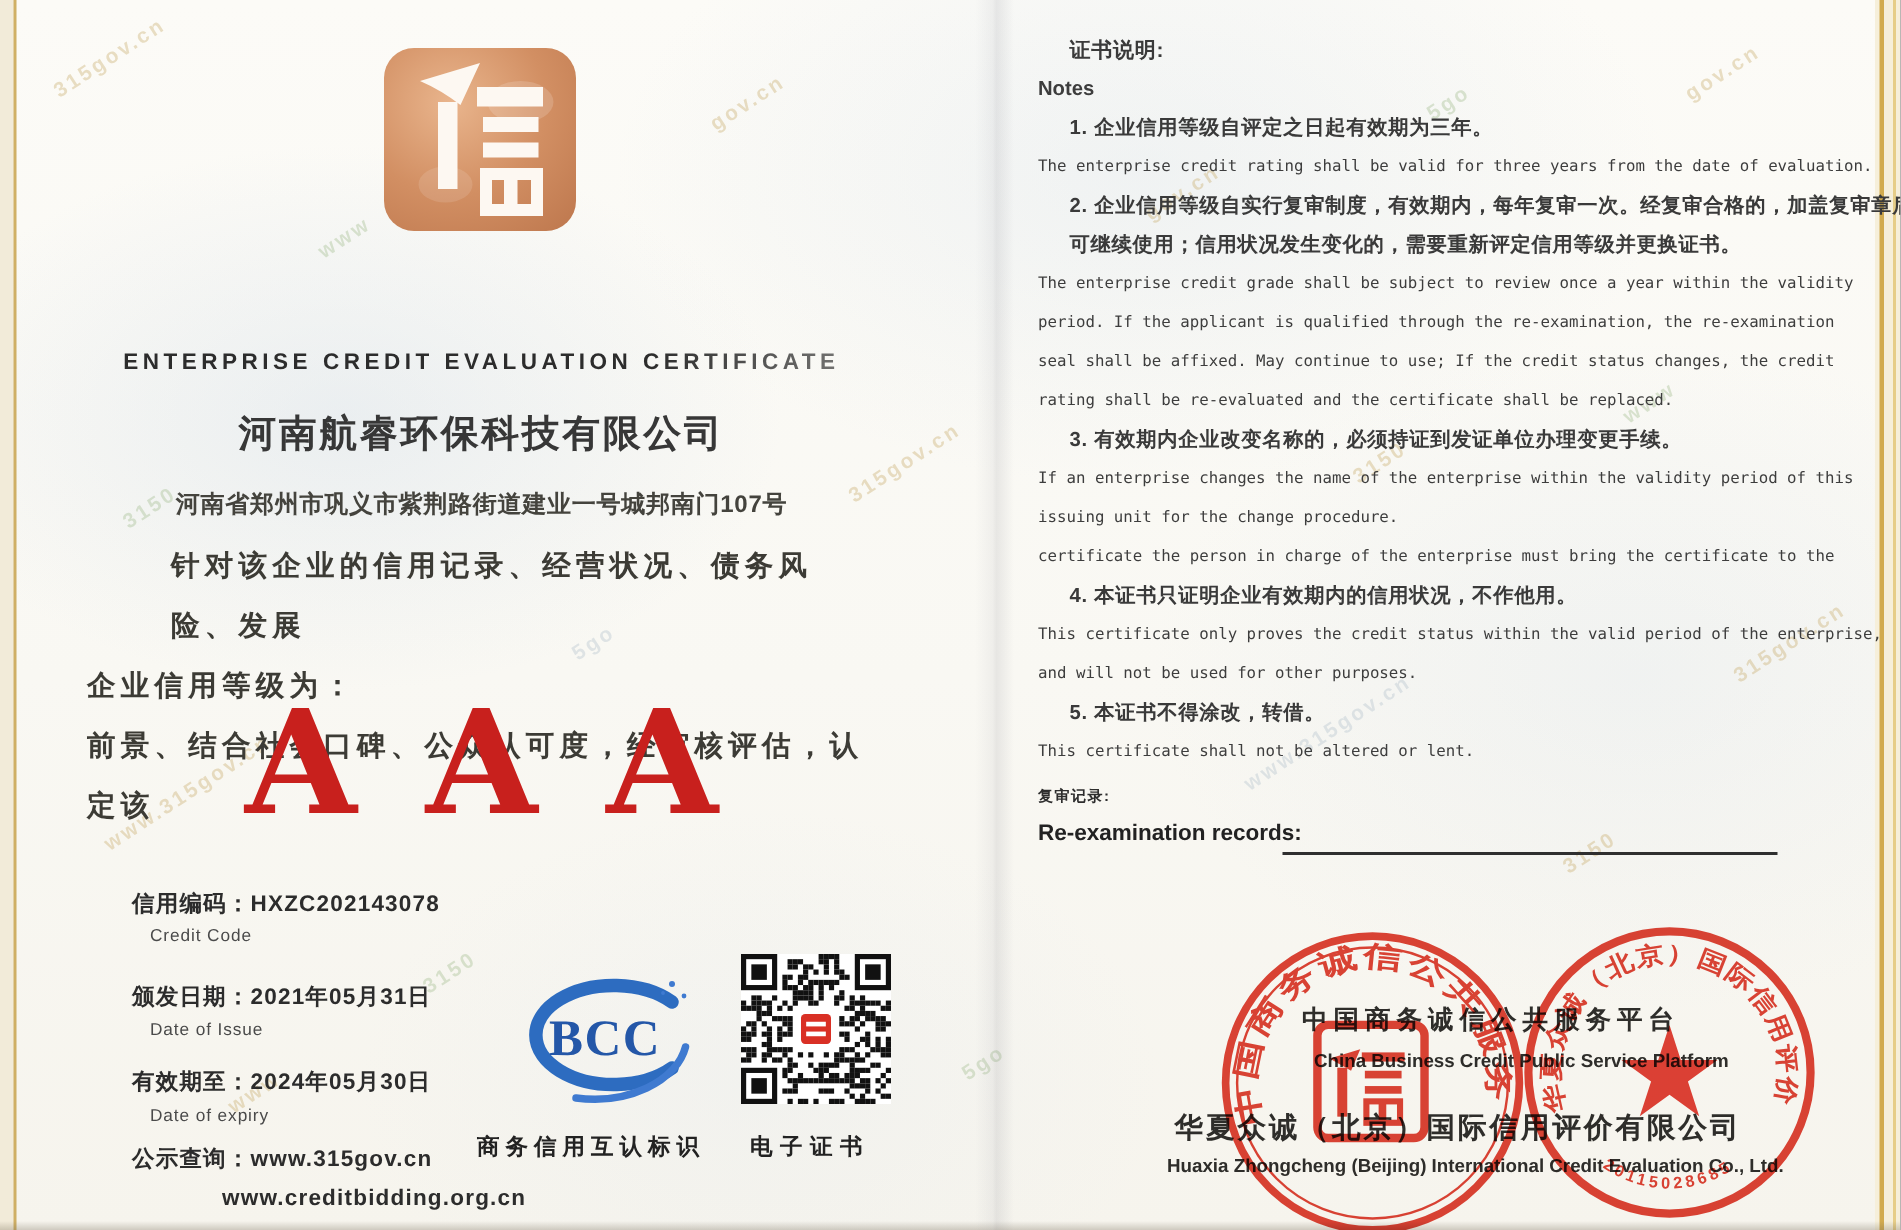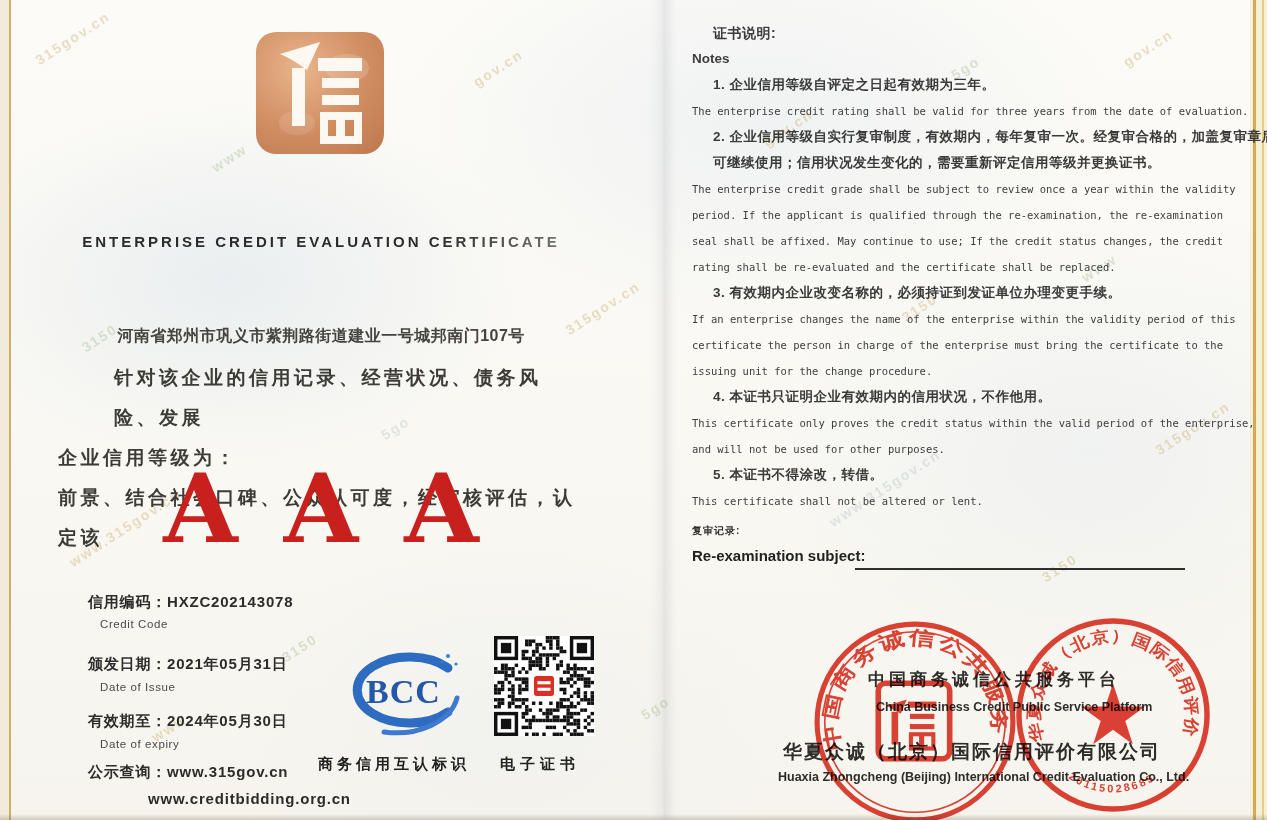--- a/index.html
+++ b/index.html
@@ -107,20 +107,21 @@
     <path d="M28,26 L68,14 L55,42 Q42,32 28,26 Z" fill="#fdf8f2"></path>
     <rect x="40" y="40" width="13" height="58" fill="#fdf8f2"></rect>
     <rect x="66" y="30" width="44" height="13" fill="#fdf8f2"></rect>
     <rect x="70" y="50" width="37" height="10" fill="#fdf8f2"></rect>
     <rect x="70" y="67" width="37" height="10" fill="#fdf8f2"></rect>
     <rect x="72" y="88" width="34" height="24" fill="none" stroke="#fdf8f2" stroke-width="8"></rect>
     <rect x="84" y="86" width="9" height="28" fill="#fdf8f2"></rect>
   </svg>
 
   <div class="abs title-en">ENTERPRISE CREDIT EVALUATION CERTIFICATE</div>
+  <div class="abs company">河南航睿环保科技有限公司</div>
   <div class="abs address">河南省郑州市巩义市紫荆路街道建业一号城邦南门107号</div>
 
   <div class="abs statement">
     <div class="st-line">针对该企业的信用记录、经营状况、债务风险、发展</div>
     <div class="st-line">企业信用等级为：</div>
     <div class="st-line">前景、结合社会口碑、公众认可度，经审核评估，认定该</div>
   </div>
 
   <div class="abs rating">AAA</div>
 
@@ -441,31 +442,31 @@
     <div class="n-cn">1. 企业信用等级自评定之日起有效期为三年。</div>
     <div class="n-en">The enterprise credit rating shall be valid for three years from the date of evaluation.</div>
     <div class="n-cn">2. 企业信用等级自实行复审制度，有效期内，每年复审一次。经复审合格的，加盖复审章后</div>
     <div class="n-cn">可继续使用；信用状况发生变化的，需要重新评定信用等级并更换证书。</div>
     <div class="n-en">The enterprise credit grade shall be subject to review once a year within the validity</div>
     <div class="n-en">period. If the applicant is qualified through the re-examination, the re-examination</div>
     <div class="n-en">seal shall be affixed. May continue to use; If the credit status changes, the credit</div>
     <div class="n-en">rating shall be re-evaluated and the certificate shall be replaced.</div>
     <div class="n-cn">3. 有效期内企业改变名称的，必须持证到发证单位办理变更手续。</div>
     <div class="n-en">If an enterprise changes the name of the enterprise within the validity period of this</div>
+    <div class="n-en">issuing unit for the change procedure.</div>
     <div class="n-en">certificate  the person in charge of the enterprise must bring the certificate to the</div>
-    <div class="n-en">issuing unit for the change procedure.</div>
     <div class="n-cn">4. 本证书只证明企业有效期内的信用状况，不作他用。</div>
     <div class="n-en">This certificate only proves the credit status within the valid period of the enterprise,</div>
     <div class="n-en">and will not be used for other purposes.</div>
     <div class="n-cn">5. 本证书不得涂改，转借。</div>
     <div class="n-en">This certificate shall not be altered or lent.</div>
   </div>
 
   <div class="abs reexam-cn">复审记录:</div>
-  <div class="abs reexam-en">Re-examination subject:</div>
+  <div class="abs reexam-en">Re-examination records:</div>
   <div class="abs reexam-line"></div>
 
   <div class="abs iss-platform-cn">中国商务诚信公共服务平台</div>
   <div class="abs iss-platform-en">China Business Credit Public Service Platform</div>
   <div class="abs iss-company-cn">华夏众诚（北京）国际信用评价有限公司</div>
   <div class="abs iss-company-en">Huaxia Zhongcheng (Beijing) International Credit Evaluation Co., Ltd.</div>
 
   <svg class="abs seal" style="left:813px;top:620px" width="204" height="204" viewBox="0 0 200 200">
     <defs>
       <path id="ringL" d="M28.6,126 A76,76 0 1 1 171.4,126" fill="none"></path>

